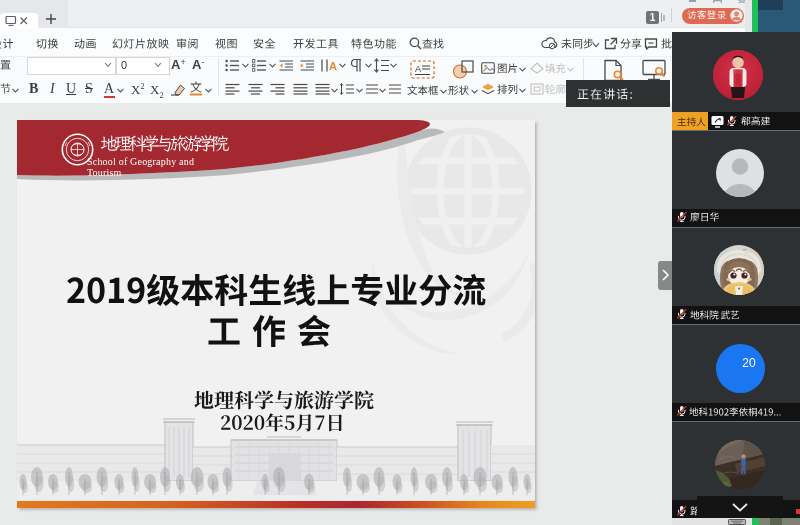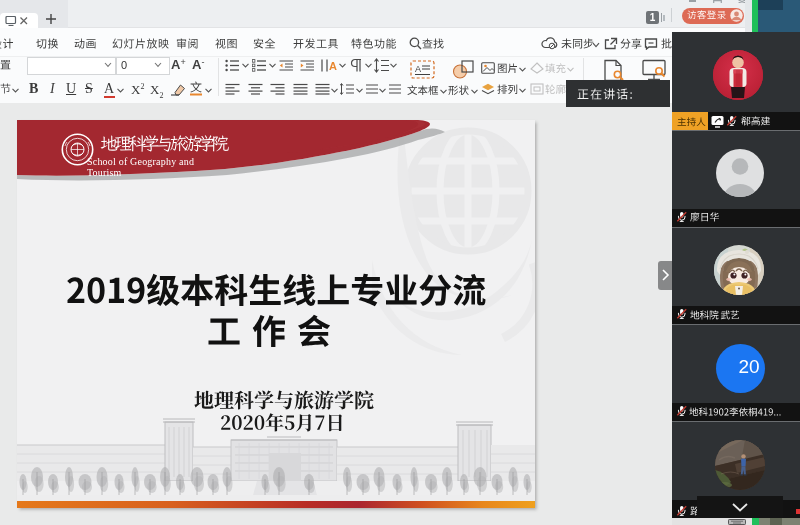--- a/index.html
+++ b/index.html
@@ -601,21 +601,21 @@
 <svg class="abs" style="left:676px;top:307.5px" width="11.5" height="11.5" viewBox="0 0 13 13">
 <rect x="4.6" y="1" width="3.8" height="6.5" rx="1.9" fill="#fff"></rect>
 <path d="M2.8 5.5 v1.2 a3.7 3.7 0 0 0 7.4 0 V5.5" fill="none" stroke="#fff" stroke-width="1.1"></path>
 <path d="M6.5 10.5 V12 M4.3 12 H8.7" stroke="#fff" stroke-width="1.1"></path>
 <path d="M1.5 11.5 L11.5 1.5" stroke="#c03a30" stroke-width="1.6"></path>
   </svg>
 <svg style="position:absolute;left:690px;top:309.5px;overflow:visible" width="49" height="12">
     <path transform="translate(0,8.6)" d="M4.2 -7.3V-4.6L3.1 -4.2L3.4 -3.5L4.2 -3.9V-0.8C4.2 0.3 4.5 0.6 5.7 0.6C5.9 0.6 7.8 0.6 8.1 0.6C9.1 0.6 9.3 0.1 9.4 -1.2C9.3 -1.3 9.0 -1.4 8.8 -1.5C8.7 -0.4 8.6 -0.1 8.0 -0.1C7.7 -0.1 6.0 -0.1 5.7 -0.1C5.0 -0.1 4.9 -0.2 4.9 -0.8V-4.2L6.2 -4.7V-1.4H6.9V-5.0L8.3 -5.6C8.3 -4.0 8.3 -2.9 8.2 -2.7C8.2 -2.5 8.1 -2.5 7.9 -2.5C7.8 -2.5 7.5 -2.5 7.3 -2.5C7.4 -2.3 7.4 -2.0 7.4 -1.8C7.7 -1.8 8.1 -1.8 8.4 -1.9C8.7 -2.0 8.8 -2.1 8.9 -2.5C9.0 -2.9 9.0 -4.4 9.0 -6.2L9.0 -6.4L8.5 -6.6L8.4 -6.5L8.2 -6.3L6.9 -5.8V-8.2H6.2V-5.5L4.9 -4.9V-7.3ZM0.3 -1.5 0.6 -0.8C1.5 -1.2 2.6 -1.7 3.6 -2.1L3.5 -2.8L2.4 -2.3V-5.2H3.5V-5.9H2.4V-8.1H1.7V-5.9H0.4V-5.2H1.7V-2.0C1.2 -1.8 0.7 -1.6 0.3 -1.5Z M14.4 -7.1C15.0 -6.7 15.7 -6.1 16.0 -5.7L16.5 -6.2C16.2 -6.6 15.5 -7.2 14.9 -7.6ZM14.0 -4.6C14.7 -4.2 15.4 -3.5 15.8 -3.1L16.3 -3.6C15.9 -4.0 15.1 -4.6 14.5 -5.0ZM13.1 -8.1C12.4 -7.8 11.1 -7.5 10.0 -7.3C10.1 -7.1 10.2 -6.9 10.2 -6.7C10.7 -6.8 11.1 -6.9 11.6 -6.9V-5.5H9.9V-4.8H11.5C11.1 -3.7 10.4 -2.4 9.8 -1.7C9.9 -1.5 10.1 -1.2 10.2 -1.0C10.7 -1.6 11.2 -2.6 11.6 -3.6V0.8H12.3V-3.8C12.6 -3.3 13.1 -2.7 13.2 -2.3L13.7 -2.9C13.5 -3.2 12.6 -4.3 12.3 -4.6V-4.8H13.8V-5.5H12.3V-7.1C12.8 -7.2 13.2 -7.4 13.6 -7.5ZM13.6 -1.9 13.7 -1.2 17.0 -1.7V0.8H17.7V-1.8L19.0 -2.0L18.8 -2.7L17.7 -2.5V-8.2H17.0V-2.4Z M23.6 -5.3V-4.6H27.5V-5.3ZM22.8 -3.5V-2.8H24.2C24.0 -1.3 23.6 -0.3 21.9 0.2C22.1 0.3 22.3 0.6 22.4 0.8C24.2 0.1 24.7 -1.0 24.9 -2.8H25.9V-0.3C25.9 0.5 26.1 0.7 26.8 0.7C26.9 0.7 27.5 0.7 27.6 0.7C28.2 0.7 28.4 0.3 28.5 -0.9C28.3 -1.0 28.0 -1.1 27.8 -1.2C27.8 -0.1 27.8 0.0 27.6 0.0C27.4 0.0 27.0 0.0 26.9 0.0C26.7 0.0 26.6 -0.0 26.6 -0.3V-2.8H28.4V-3.5ZM24.7 -8.1C24.9 -7.8 25.1 -7.4 25.3 -7.0H22.8V-5.3H23.5V-6.4H27.6V-5.3H28.3V-7.0H25.9L26.0 -7.1C25.9 -7.4 25.7 -7.9 25.4 -8.3ZM19.8 -7.8V0.8H20.4V-7.2H21.7C21.5 -6.5 21.2 -5.6 21.0 -4.9C21.7 -4.2 21.8 -3.5 21.8 -2.9C21.8 -2.6 21.8 -2.4 21.6 -2.3C21.5 -2.2 21.4 -2.2 21.3 -2.2C21.2 -2.2 21.0 -2.2 20.8 -2.2C20.9 -2.0 20.9 -1.7 20.9 -1.5C21.2 -1.5 21.4 -1.5 21.6 -1.6C21.8 -1.6 22.0 -1.6 22.1 -1.7C22.4 -1.9 22.5 -2.4 22.5 -2.9C22.5 -3.5 22.3 -4.2 21.6 -5.0C21.9 -5.8 22.3 -6.8 22.6 -7.6L22.1 -7.9L22.0 -7.8Z M37.5 -7.7C38.0 -7.2 38.6 -6.6 38.9 -6.2L39.5 -6.7C39.2 -7.1 38.5 -7.7 38.0 -8.0ZM31.7 -7.6V-7.0H35.5V-7.6ZM36.2 -8.2C36.2 -7.4 36.3 -6.6 36.3 -5.8H30.9V-5.2H36.4C36.6 -1.7 37.3 0.8 38.7 0.8C39.5 0.8 39.7 0.3 39.8 -1.4C39.7 -1.5 39.4 -1.6 39.2 -1.8C39.2 -0.5 39.1 0.1 38.8 0.1C37.9 0.1 37.3 -2.1 37.1 -5.2H39.7V-5.8H37.0C37.0 -6.6 37.0 -7.4 37.0 -8.2ZM31.7 -4.1V-0.2L30.8 -0.1L31.0 0.6C32.4 0.4 34.4 0.0 36.3 -0.3L36.2 -1.0L34.3 -0.7V-2.8H35.9V-3.4H34.3V-4.8H33.5V-0.5L32.4 -0.3V-4.1Z M41.4 -4.9V-4.2H45.8C41.7 -1.7 41.6 -1.1 41.6 -0.6C41.6 0.1 42.1 0.5 43.3 0.5H47.5C48.5 0.5 48.9 0.2 49.0 -1.4C48.8 -1.5 48.5 -1.5 48.3 -1.7C48.3 -0.4 48.1 -0.2 47.6 -0.2H43.3C42.7 -0.2 42.3 -0.3 42.3 -0.6C42.3 -1.0 42.6 -1.5 47.5 -4.4C47.6 -4.4 47.7 -4.5 47.7 -4.5L47.2 -4.9L47.0 -4.9ZM46.1 -8.2V-7.2H43.5V-8.2H42.7V-7.2H40.5V-6.5H42.7V-5.6H43.5V-6.5H46.1V-5.6H46.8V-6.5H49.0V-7.2H46.8V-8.2Z" fill="#f2f2f2"></path>
   </svg>
 <div class="abs" style="left:715.5px;top:343.5px;width:49px;height:49px;border-radius:50%;background:#1b76f2"></div>
-<div class="abs" style="left:715.5px;top:356px;width:67px;text-align:center;font-size:19px;color:#fff">20</div>
+<div class="abs" style="left:715.5px;top:356px;width:67px;text-align:center;font-size:12px;color:#fff">20</div>
 <svg class="abs" style="left:676px;top:404.5px" width="11.5" height="11.5" viewBox="0 0 13 13">
 <rect x="4.6" y="1" width="3.8" height="6.5" rx="1.9" fill="#fff"></rect>
 <path d="M2.8 5.5 v1.2 a3.7 3.7 0 0 0 7.4 0 V5.5" fill="none" stroke="#fff" stroke-width="1.1"></path>
 <path d="M6.5 10.5 V12 M4.3 12 H8.7" stroke="#fff" stroke-width="1.1"></path>
 <path d="M1.5 11.5 L11.5 1.5" stroke="#c03a30" stroke-width="1.6"></path>
   </svg>
 <svg style="position:absolute;left:689px;top:406.5px;overflow:visible" width="92" height="12">
     <path transform="translate(0,8.4)" d="M4.1 -7.1V-4.5L3.0 -4.1L3.3 -3.4L4.1 -3.8V-0.8C4.1 0.3 4.4 0.5 5.5 0.5C5.7 0.5 7.6 0.5 7.8 0.5C8.8 0.5 9.1 0.1 9.2 -1.2C9.0 -1.2 8.7 -1.3 8.5 -1.5C8.5 -0.4 8.4 -0.1 7.8 -0.1C7.4 -0.1 5.8 -0.1 5.5 -0.1C4.9 -0.1 4.8 -0.2 4.8 -0.7V-4.0L6.0 -4.6V-1.4H6.7V-4.9L8.0 -5.4C8.0 -3.9 8.0 -2.9 8.0 -2.6C7.9 -2.4 7.8 -2.4 7.7 -2.4C7.6 -2.4 7.3 -2.4 7.0 -2.4C7.1 -2.2 7.2 -2.0 7.2 -1.8C7.5 -1.8 7.9 -1.8 8.1 -1.8C8.4 -1.9 8.6 -2.1 8.6 -2.5C8.7 -2.8 8.7 -4.3 8.7 -6.1L8.8 -6.2L8.3 -6.4L8.1 -6.3L8.0 -6.1L6.7 -5.6V-8.0H6.0V-5.3L4.8 -4.8V-7.1ZM0.3 -1.5 0.6 -0.8C1.4 -1.1 2.5 -1.6 3.5 -2.1L3.4 -2.7L2.3 -2.3V-5.0H3.4V-5.7H2.3V-7.9H1.6V-5.7H0.4V-5.0H1.6V-2.0C1.1 -1.8 0.7 -1.6 0.3 -1.5Z M14.3 -6.9C14.8 -6.5 15.5 -5.9 15.8 -5.6L16.3 -6.0C16.0 -6.4 15.3 -7.0 14.7 -7.3ZM13.9 -4.4C14.5 -4.0 15.2 -3.4 15.6 -3.0L16.1 -3.5C15.7 -3.9 15.0 -4.5 14.3 -4.8ZM13.0 -7.8C12.3 -7.5 11.1 -7.2 10.0 -7.1C10.1 -6.9 10.2 -6.7 10.2 -6.5C10.6 -6.6 11.1 -6.6 11.5 -6.7V-5.3H9.9V-4.6H11.4C11.0 -3.5 10.4 -2.3 9.8 -1.6C9.9 -1.5 10.1 -1.2 10.1 -1.0C10.6 -1.6 11.1 -2.5 11.5 -3.5V0.7H12.2V-3.7C12.5 -3.2 12.9 -2.6 13.1 -2.3L13.5 -2.8C13.3 -3.1 12.5 -4.1 12.2 -4.5V-4.6H13.6V-5.3H12.2V-6.9C12.7 -7.0 13.1 -7.1 13.5 -7.3ZM13.5 -1.8 13.6 -1.1 16.7 -1.6V0.7H17.4V-1.8L18.7 -2.0L18.6 -2.6L17.4 -2.4V-8.0H16.7V-2.3Z M19.8 0.0H23.7V-0.7H22.3V-7.0H21.6C21.2 -6.7 20.8 -6.6 20.1 -6.5V-5.9H21.4V-0.7H19.8Z M26.5 0.1C27.8 0.1 29.0 -1.0 29.0 -3.8C29.0 -6.0 28.0 -7.1 26.7 -7.1C25.6 -7.1 24.7 -6.2 24.7 -4.8C24.7 -3.4 25.5 -2.6 26.6 -2.6C27.2 -2.6 27.8 -3.0 28.2 -3.5C28.1 -1.3 27.4 -0.6 26.5 -0.6C26.0 -0.6 25.6 -0.8 25.3 -1.1L24.8 -0.6C25.2 -0.2 25.7 0.1 26.5 0.1ZM28.2 -4.2C27.7 -3.6 27.2 -3.3 26.8 -3.3C25.9 -3.3 25.5 -3.9 25.5 -4.8C25.5 -5.8 26.0 -6.4 26.7 -6.4C27.6 -6.4 28.1 -5.7 28.2 -4.2Z M32.2 0.1C33.5 0.1 34.4 -1.1 34.4 -3.5C34.4 -5.9 33.5 -7.1 32.2 -7.1C30.9 -7.1 30.0 -5.9 30.0 -3.5C30.0 -1.1 30.9 0.1 32.2 0.1ZM32.2 -0.6C31.4 -0.6 30.9 -1.5 30.9 -3.5C30.9 -5.5 31.4 -6.4 32.2 -6.4C33.0 -6.4 33.5 -5.5 33.5 -3.5C33.5 -1.5 33.0 -0.6 32.2 -0.6Z M35.2 0.0H39.6V-0.8H37.7C37.3 -0.8 36.9 -0.7 36.5 -0.7C38.2 -2.2 39.3 -3.6 39.3 -5.0C39.3 -6.3 38.5 -7.1 37.2 -7.1C36.4 -7.1 35.8 -6.7 35.2 -6.1L35.7 -5.6C36.1 -6.0 36.6 -6.4 37.1 -6.4C38.0 -6.4 38.4 -5.8 38.4 -5.0C38.4 -3.8 37.4 -2.4 35.2 -0.5Z M44.5 -8.0V-6.9H40.6V-6.3H43.6C42.8 -5.4 41.6 -4.7 40.4 -4.3C40.6 -4.2 40.8 -3.9 40.9 -3.7C42.2 -4.2 43.6 -5.2 44.5 -6.2V-4.2H45.2V-6.2C46.1 -5.2 47.5 -4.3 48.8 -3.8C48.9 -4.0 49.1 -4.3 49.2 -4.4C48.1 -4.8 46.8 -5.5 46.0 -6.3H49.1V-6.9H45.2V-8.0ZM44.5 -2.6V-2.1H40.6V-1.5H44.5V-0.1C44.5 0.0 44.4 0.1 44.2 0.1C44.1 0.1 43.5 0.1 42.8 0.1C43.0 0.3 43.1 0.5 43.1 0.7C43.9 0.7 44.4 0.7 44.7 0.6C45.1 0.5 45.2 0.3 45.2 -0.1V-1.5H49.1V-2.1H45.2V-2.3C46.0 -2.7 46.9 -3.1 47.5 -3.6L47.0 -4.0L46.9 -4.0H42.3V-3.3H46.0C45.6 -3.1 45.0 -2.8 44.5 -2.6Z M54.8 -7.7C55.0 -7.3 55.3 -6.6 55.4 -6.2L56.1 -6.5C56.0 -6.9 55.7 -7.5 55.4 -7.9ZM53.4 0.8C53.6 0.6 53.9 0.5 56.0 -0.3C56.0 -0.4 55.9 -0.7 55.9 -0.9L54.2 -0.3V-3.7C54.5 -4.1 54.8 -4.4 55.1 -4.8C55.7 -2.5 56.7 -0.5 58.3 0.5C58.4 0.3 58.7 0.0 58.8 -0.1C57.9 -0.6 57.2 -1.5 56.6 -2.6C57.3 -3.0 58.0 -3.6 58.6 -4.1L58.1 -4.6C57.7 -4.1 57.0 -3.5 56.4 -3.1C56.0 -3.8 55.8 -4.6 55.6 -5.5L55.6 -5.5H58.6V-6.2H52.4V-5.5H54.8C54.0 -4.4 52.9 -3.4 51.8 -2.7C52.0 -2.6 52.2 -2.3 52.3 -2.1C52.7 -2.4 53.1 -2.7 53.5 -3.0V-0.6C53.5 -0.1 53.2 0.1 53.0 0.2C53.1 0.4 53.3 0.6 53.4 0.8ZM52.1 -8.0C51.6 -6.5 50.8 -5.1 49.9 -4.2C50.0 -4.0 50.2 -3.6 50.3 -3.5C50.6 -3.8 50.9 -4.1 51.1 -4.5V0.8H51.8V-5.6C52.2 -6.3 52.5 -7.0 52.8 -7.8Z M64.2 -5.9V-5.3H66.8V-5.9ZM60.8 -8.0V-6.1H59.5V-5.5H60.8C60.5 -4.2 59.9 -2.7 59.4 -1.9C59.5 -1.7 59.7 -1.4 59.8 -1.2C60.2 -1.8 60.5 -2.8 60.8 -3.8V0.8H61.6V-4.2C61.9 -3.6 62.2 -2.9 62.3 -2.5L62.8 -3.0C62.6 -3.4 61.8 -4.8 61.6 -5.1V-5.5H62.7V-6.1H61.6V-8.0ZM63.0 -7.5V0.8H63.7V-6.9H67.2V-0.1C67.2 0.0 67.2 0.0 67.1 0.0C66.9 0.0 66.5 0.1 66.0 0.0C66.1 0.2 66.2 0.6 66.3 0.8C66.9 0.8 67.3 0.8 67.6 0.6C67.8 0.5 67.9 0.3 67.9 -0.1V-7.5ZM64.3 -4.4V-0.9H64.9V-1.4H66.6V-4.4ZM64.9 -3.9H66.1V-1.9H64.9Z M71.8 0.0H72.6V-1.9H73.6V-2.6H72.6V-7.0H71.7L68.8 -2.5V-1.9H71.8ZM71.8 -2.6H69.7L71.3 -5.0C71.5 -5.3 71.7 -5.7 71.8 -6.0H71.9C71.8 -5.7 71.8 -5.1 71.8 -4.8Z M74.7 0.0H78.5V-0.7H77.1V-7.0H76.5C76.1 -6.7 75.6 -6.6 75.0 -6.5V-5.9H76.3V-0.7H74.7Z M81.4 0.1C82.7 0.1 83.9 -1.0 83.9 -3.8C83.9 -6.0 82.9 -7.1 81.5 -7.1C80.5 -7.1 79.6 -6.2 79.6 -4.8C79.6 -3.4 80.3 -2.6 81.5 -2.6C82.1 -2.6 82.6 -3.0 83.1 -3.5C83.0 -1.3 82.2 -0.6 81.3 -0.6C80.9 -0.6 80.5 -0.8 80.2 -1.1L79.7 -0.6C80.1 -0.2 80.6 0.1 81.4 0.1ZM83.1 -4.2C82.6 -3.6 82.1 -3.3 81.6 -3.3C80.8 -3.3 80.4 -3.9 80.4 -4.8C80.4 -5.8 80.9 -6.4 81.6 -6.4C82.4 -6.4 83.0 -5.7 83.1 -4.2Z M85.7 0.1C86.1 0.1 86.4 -0.1 86.4 -0.5C86.4 -0.9 86.1 -1.2 85.7 -1.2C85.4 -1.2 85.1 -0.9 85.1 -0.5C85.1 -0.1 85.4 0.1 85.7 0.1Z M88.4 0.1C88.7 0.1 89.0 -0.1 89.0 -0.5C89.0 -0.9 88.7 -1.2 88.4 -1.2C88.0 -1.2 87.7 -0.9 87.7 -0.5C87.7 -0.1 88.0 0.1 88.4 0.1Z M91.0 0.1C91.4 0.1 91.6 -0.1 91.6 -0.5C91.6 -0.9 91.4 -1.2 91.0 -1.2C90.7 -1.2 90.4 -0.9 90.4 -0.5C90.4 -0.1 90.7 0.1 91.0 0.1Z" fill="#f2f2f2"></path>
   </svg>
 <svg class="abs" style="left:715px;top:440px" width="50" height="50" viewBox="0 0 50 50">

